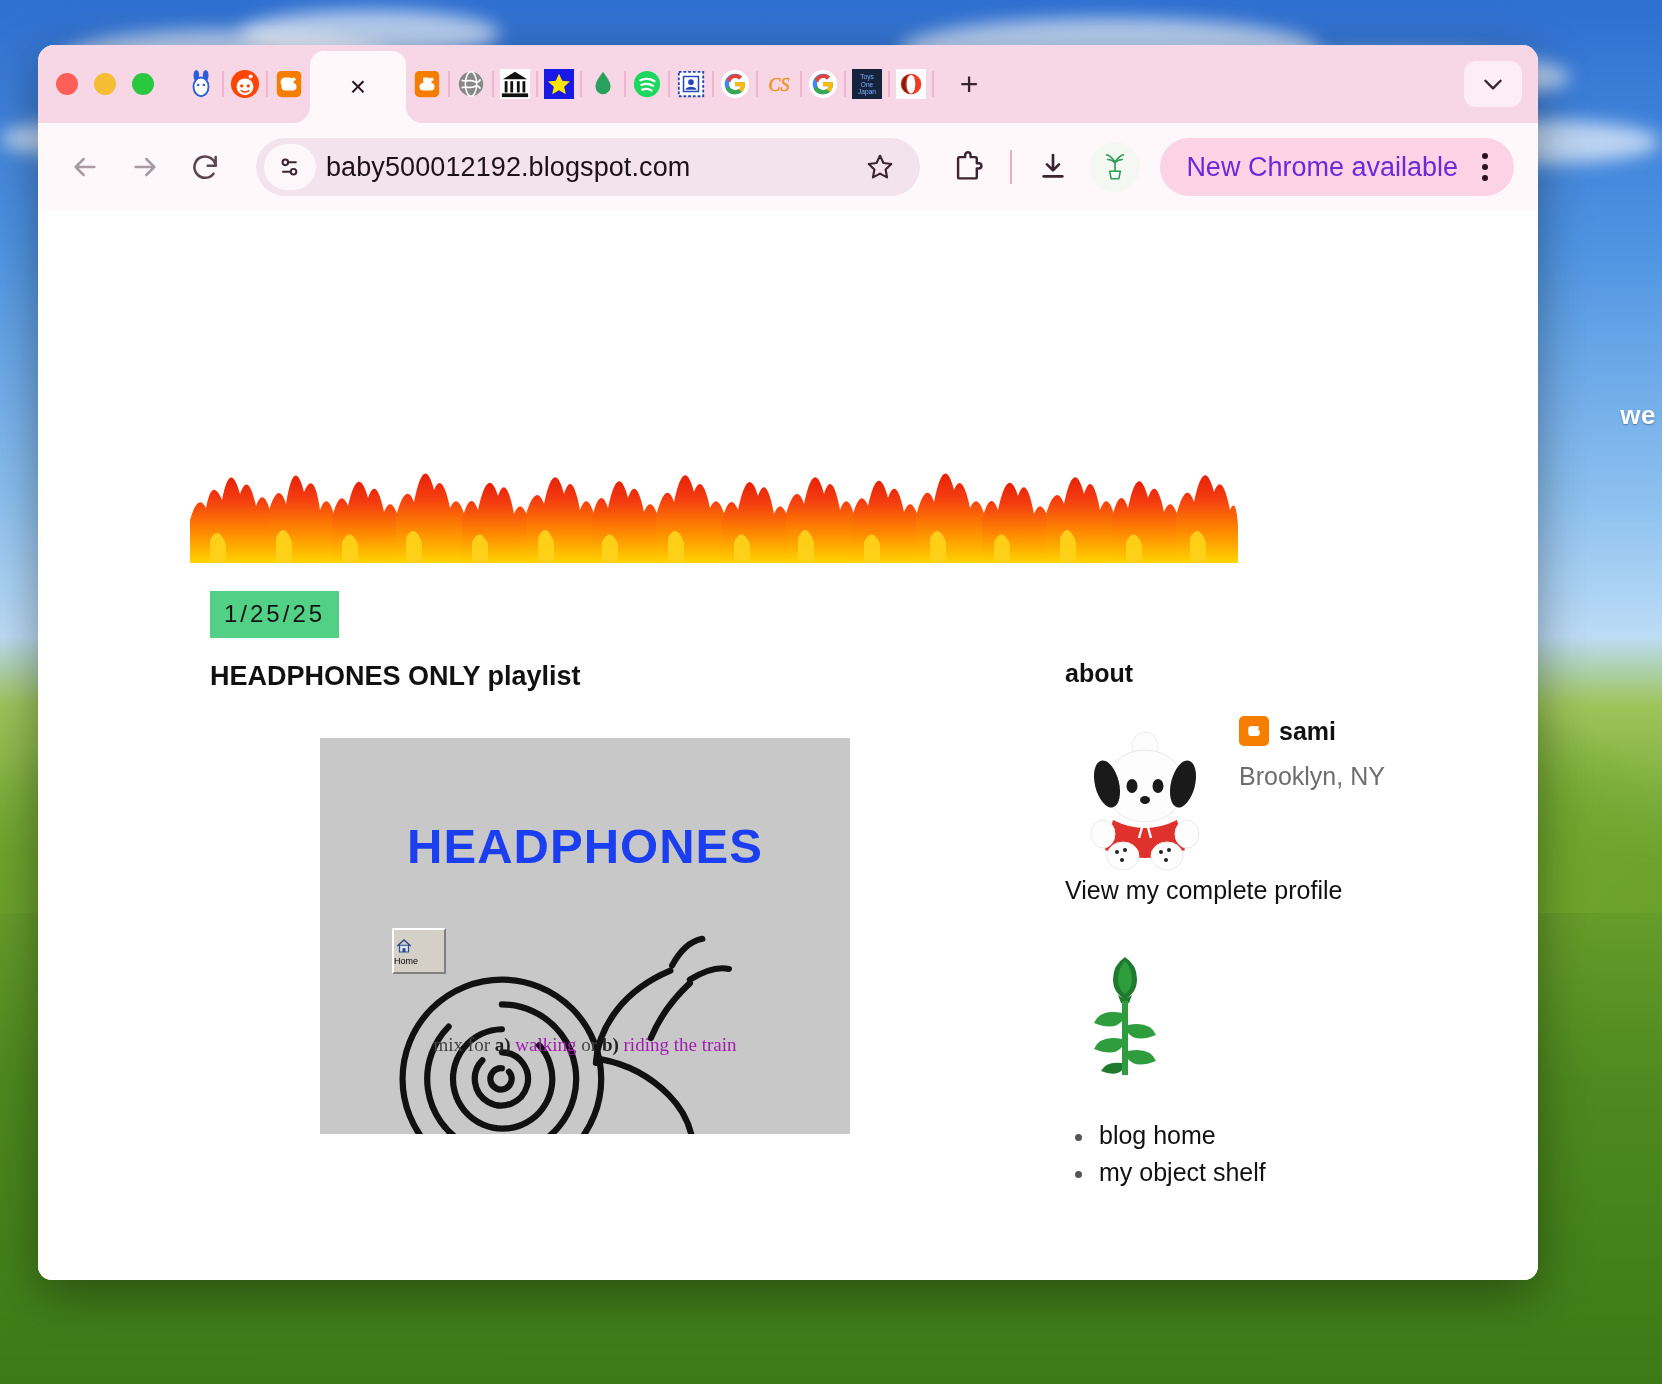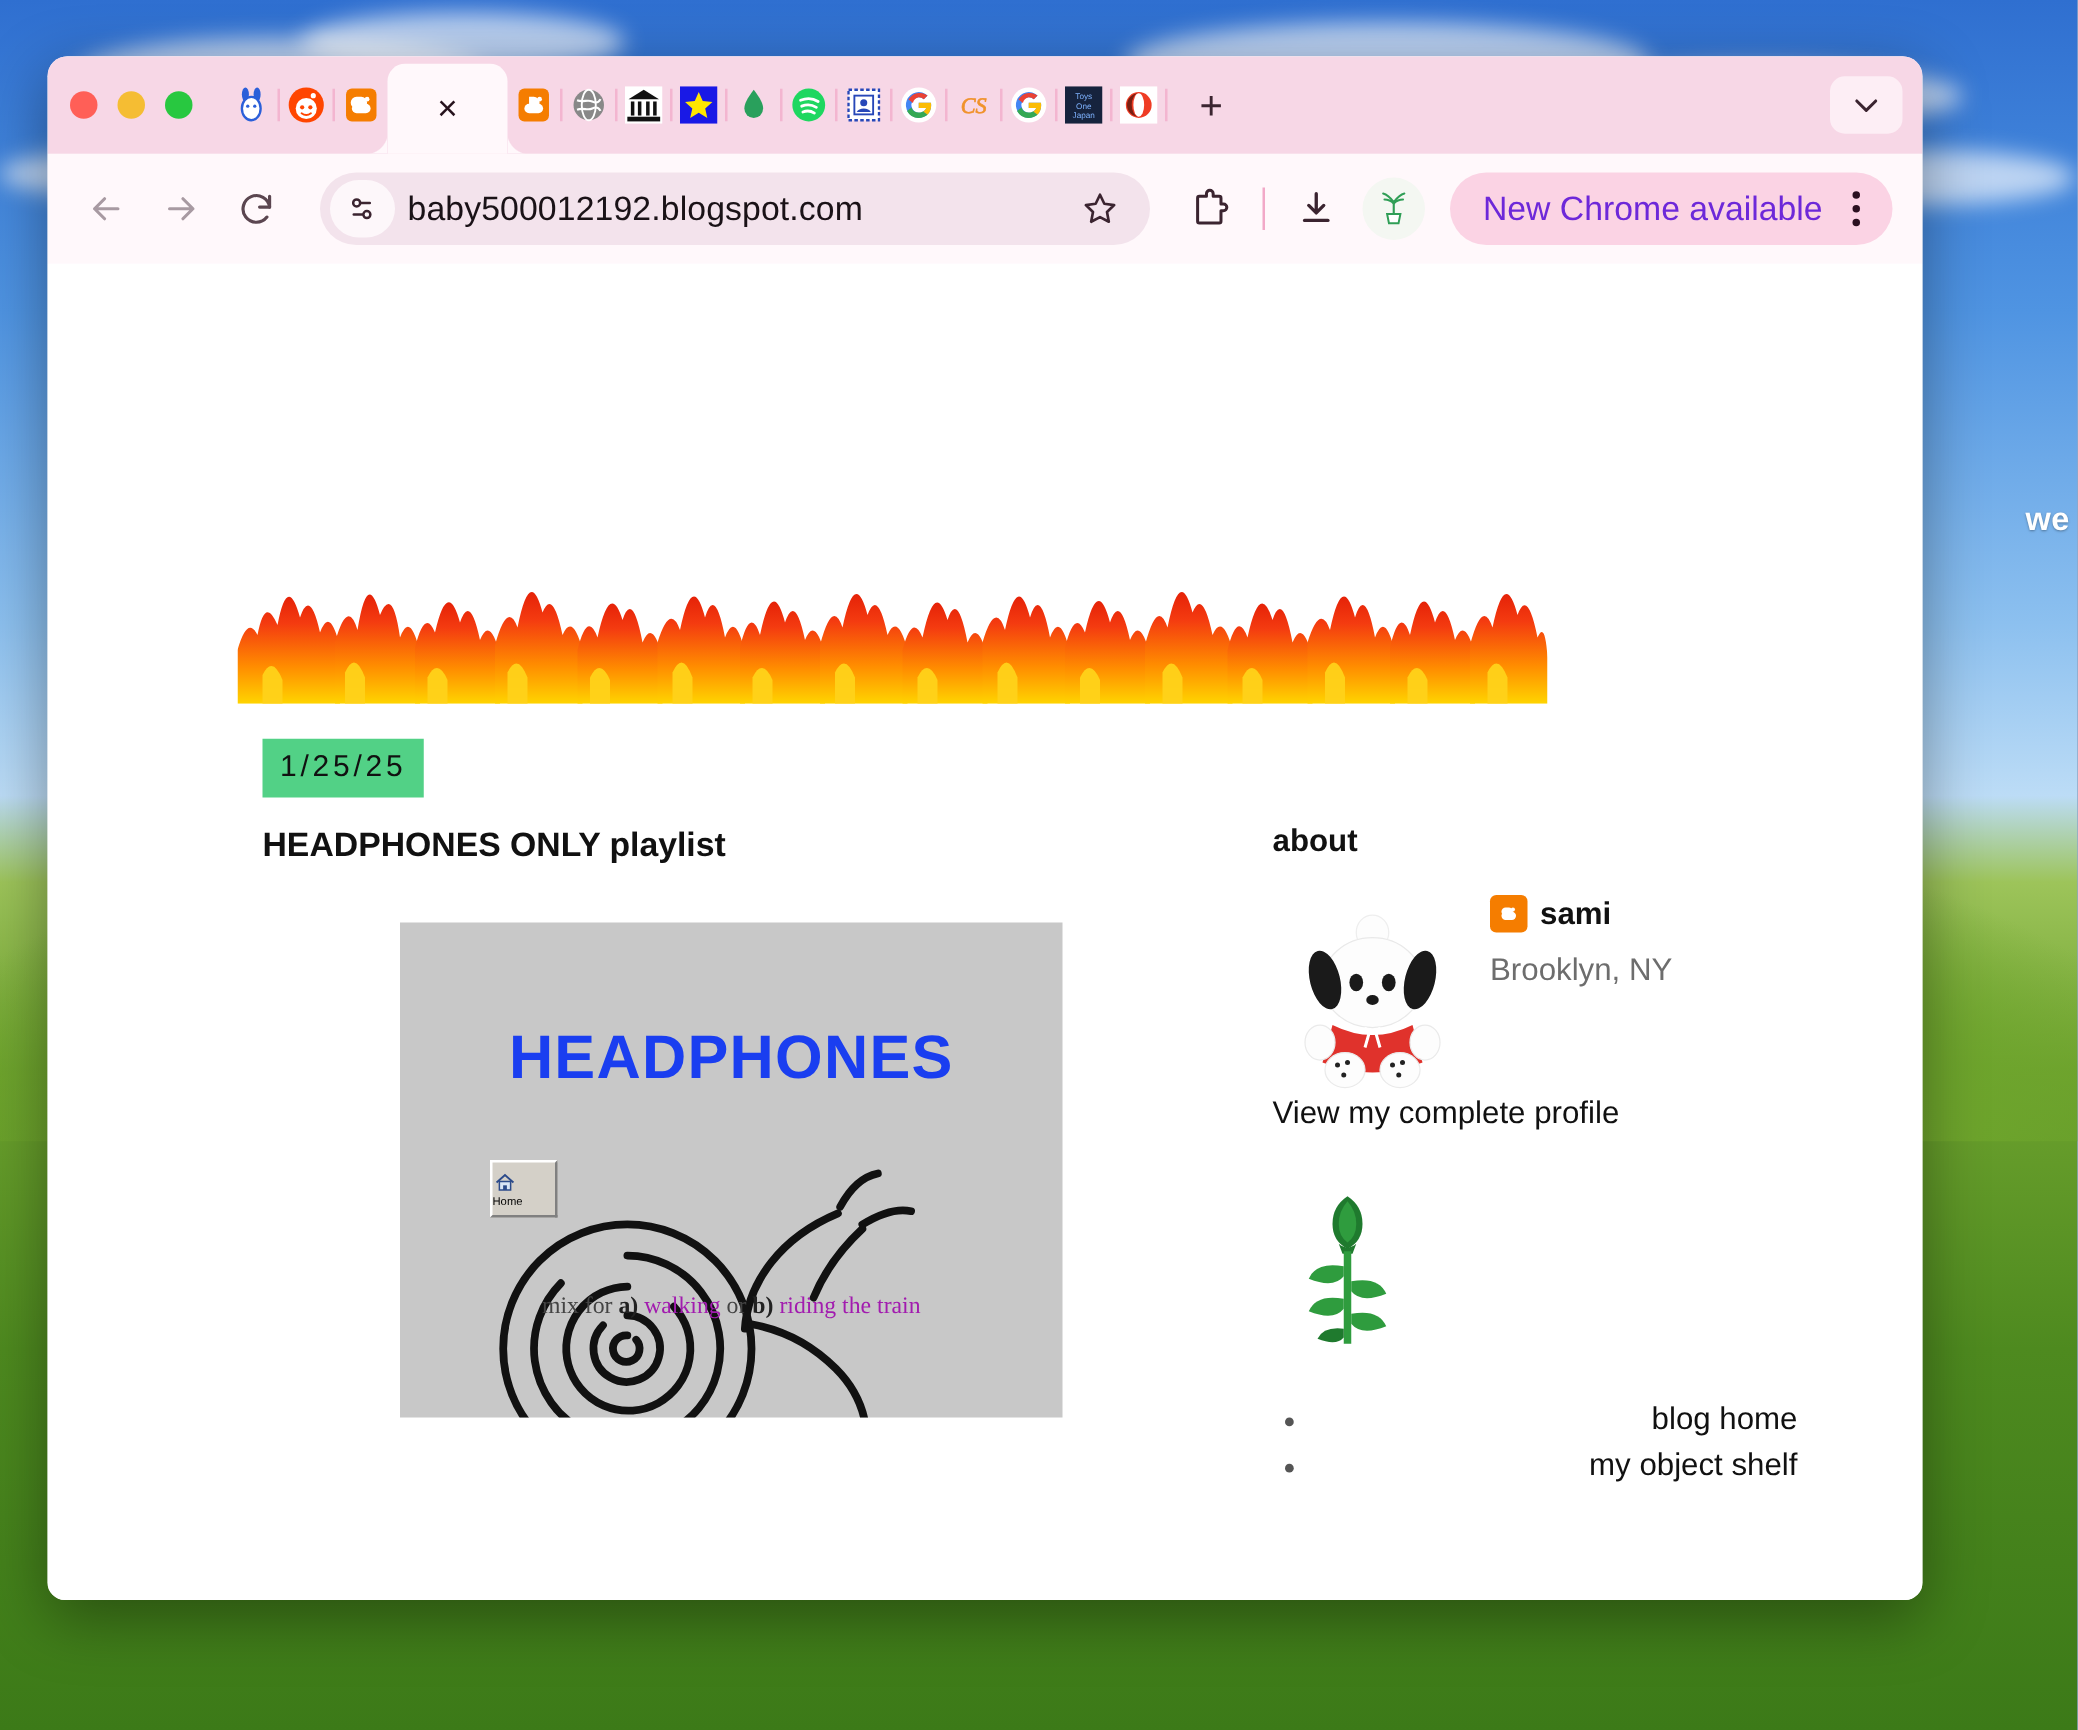--- a/index.html
+++ b/index.html
@@ -125,21 +125,21 @@
   .kebab i { width: 6px; height: 6px; border-radius: 50%; background: #2b1020; display:block; }
 
   
   .page { flex: 1; background: #fff; overflow: hidden; position: relative; }
   .fire {
     position: absolute; left: 152px; top: 237px; width: 1048px; height: 115px;
     display: block;
   }
   .content {
     position: absolute; left: 0; top: 380px; right: 0; bottom: 0;
-    display: flex; padding: 0 60px 0 172px; gap: 48px;
+    display: flex; padding: 0 60px 0 172px; gap: 95px;
   }
   .main-col { width: 760px; flex: none; }
   .side-col { width: 420px; flex: none; padding-top: 68px; }
 
   .date-badge {
     display: inline-block; background: #52d186; color: #111;
     font-size: 24px; letter-spacing: 3px; padding: 9px 14px 10px 14px;
     font-family: "Liberation Sans", sans-serif;
   }
   .post-title {
@@ -179,21 +179,21 @@
   .name-row { display: flex; align-items: center; gap: 10px; }
   .blogger-ico {
     width: 30px; height: 30px; background: #f57d00; border-radius: 5px;
     display: flex; align-items: center; justify-content: center; flex: none;
   }
   .uname { font-size: 25px; font-weight: bold; color: #111; }
   .loc { font-size: 25px; color: #6d6d6d; margin-top: 16px; }
   .bio { font-size: 25px; color: #6d6d6d; line-height: 1.4; margin-top: 16px; }
   .profile-link { font-size: 25px; color: #111; margin-top: 20px; clear: both; }
   .rose { margin: 46px 0 0 20px; display: block; }
-  .links { margin-top: 40px; list-style: none; text-align: right; }
+  .links { margin-top: 40px; list-style: none; }
   .links li {
     font-size: 25px; color: #111; margin-bottom: 8px; position: relative; padding-left: 34px;
   }
   .links li::before {
     content: ""; position: absolute; left: 10px; top: 13px;
     width: 7px; height: 7px; border-radius: 50%; background: #555;
   }
 </style>
 </head>
 <body>

